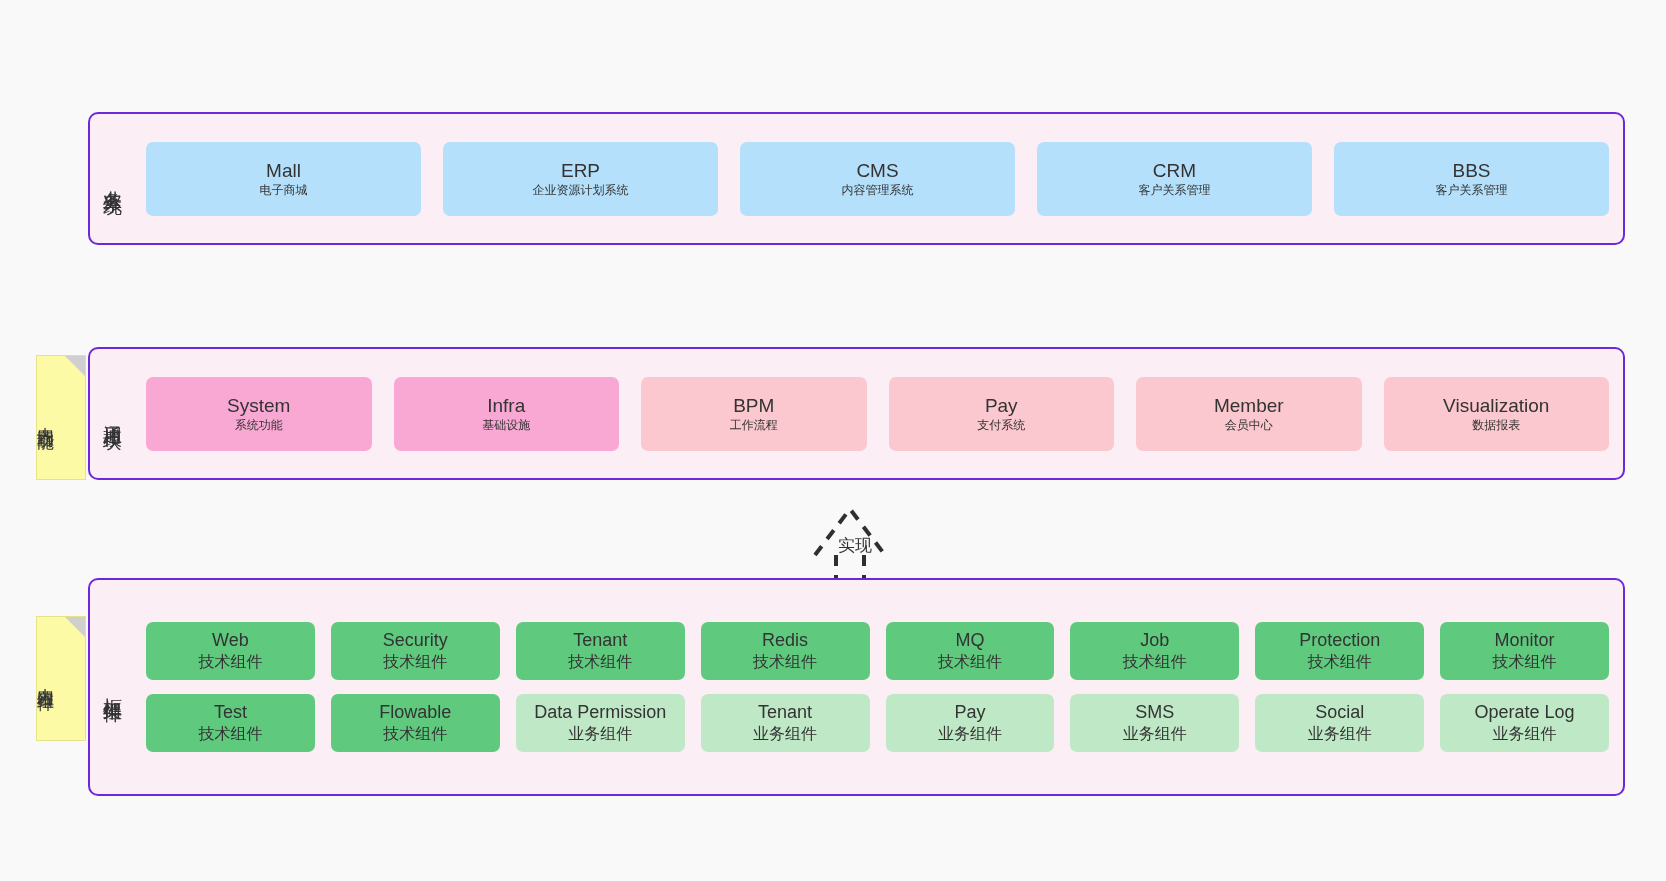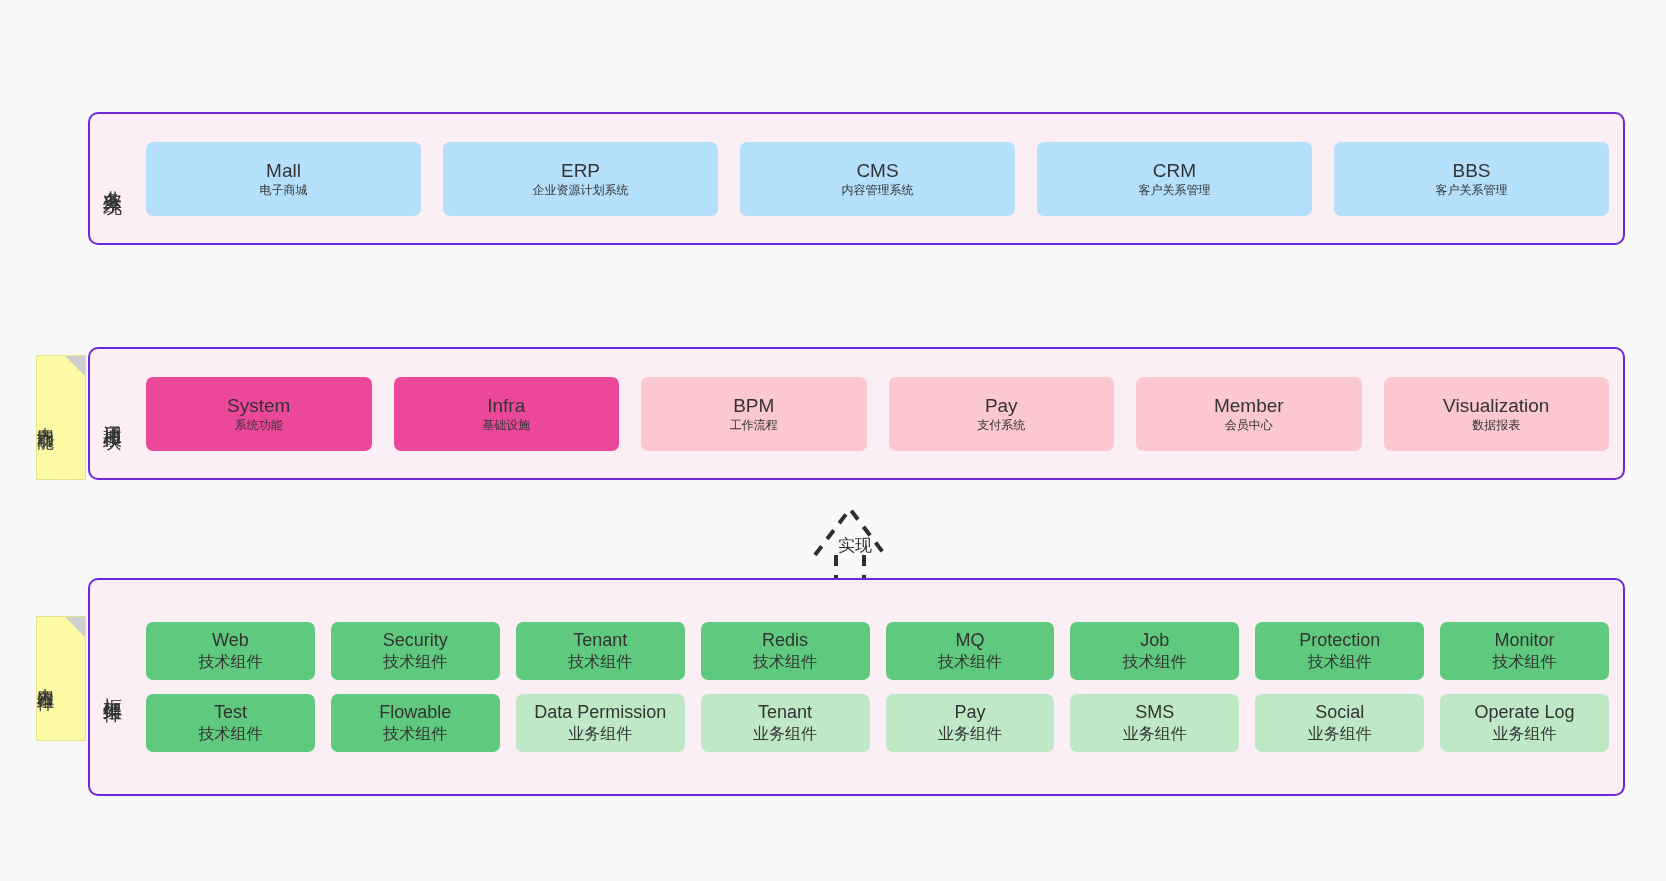--- a/index.html
+++ b/index.html
@@ -74,21 +74,21 @@
     justify-content: center;
     text-align: center;
     line-height: 1.28;
     box-sizing: border-box;
     padding: 4px 6px;
   }
   .card .t1 { font-size: 19px; }
   .card .t2 { font-size: 12px; }
 
   .c-blue       { background: #b5e0fb; }
-  .c-red        { background: #ec4899; }
+  .c-red        { background: #f9a8d4; }
   .c-pink       { background: #fcc8cf; }
   .c-green      { background: #5fc97e; }
   .c-lightgreen { background: #bfe9c6; }
 
   
   #layer-business  { left: 88px;  top: 112px; width: 1537px; height: 133px; }
   #layer-business .layer-body { padding-left: 10px; }
   #layer-business .card { height: 74px; }
 
   #layer-modules   { left: 88px;  top: 347px; width: 1537px; height: 133px; }

